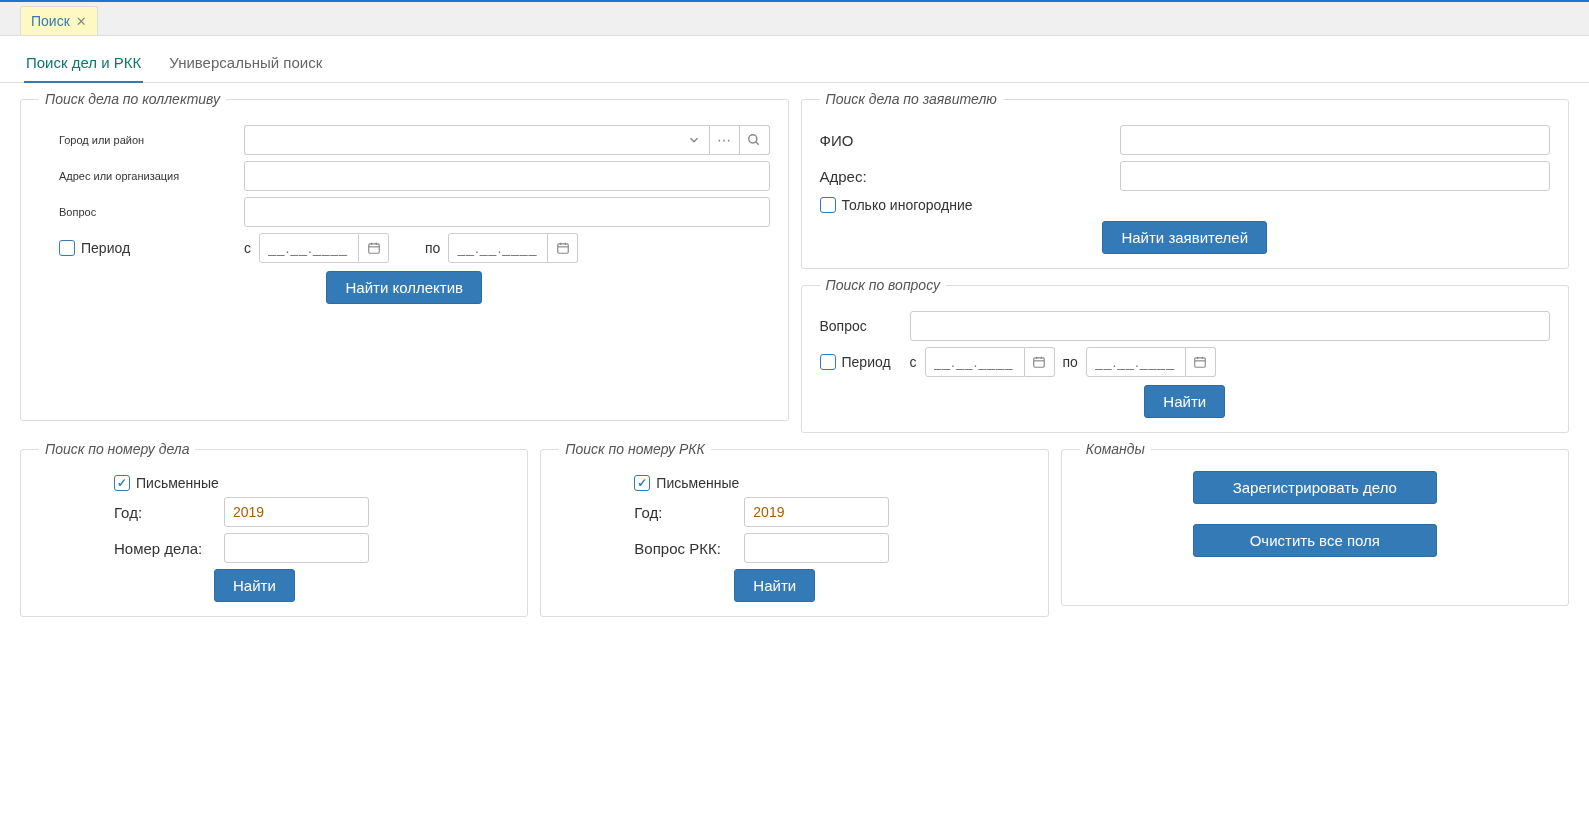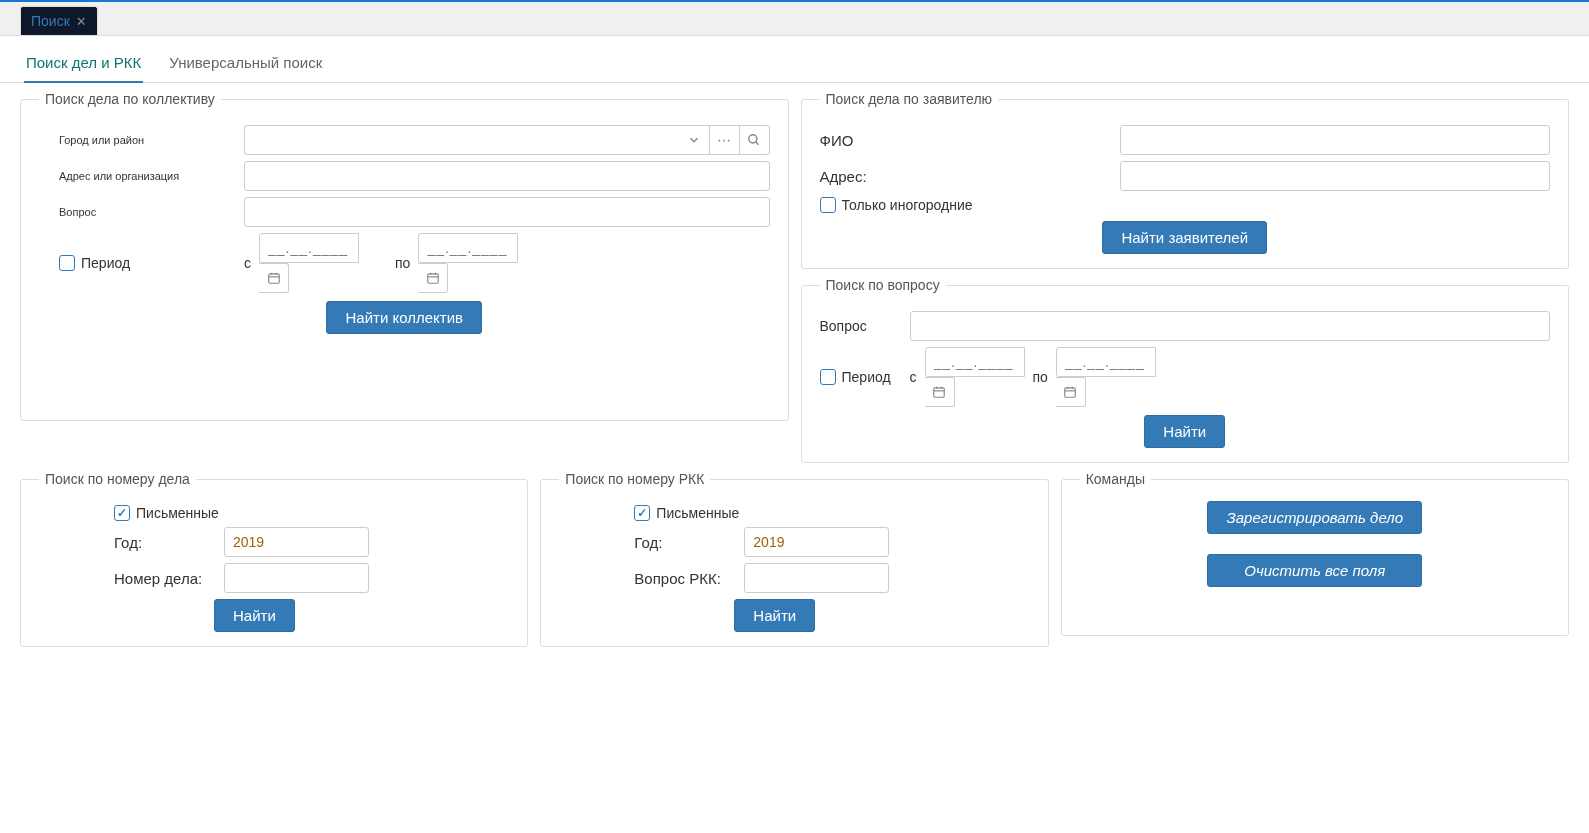--- a/index.html
+++ b/index.html
@@ -10,21 +10,21 @@
       background: #fff;
       border-top: 2px solid #1976d2;
     }
     .app-tabs {
       display: flex;
       background: #f0f0f0;
       padding: 4px 0 0 20px;
       border-bottom: 1px solid #ddd;
     }
     .app-tab {
-      background: #0f172a;
+      background: #fef9c3;
       border: 1px solid #ddd;
       border-bottom: none;
       padding: 6px 10px;
       border-radius: 3px 3px 0 0;
       color: #337ab7;
       font-size: 14px;
       display: flex;
       align-items: center;
       gap: 6px;
       cursor: pointer;
@@ -59,20 +59,21 @@
     fieldset {
       border: 1px solid #ddd;
       border-radius: 3px;
       padding: 12px 18px 14px;
       margin-bottom: 8px;
     }
     legend {
       padding: 0 6px;
       color: #555;
       font-size: 14px;
+      font-style: italic;
     }
     .form-row {
       display: flex;
       align-items: center;
       gap: 10px;
       margin: 6px 0;
     }
     .form-label {
       flex: 0 0 175px;
       color: #333;
@@ -123,21 +124,21 @@
     .addon-btn + .addon-btn { }
     .btn {
       background: #337ab7;
       color: #fff;
       border: 1px solid #2e6da4;
       border-radius: 3px;
       padding: 7px 18px;
       font-size: 15px;
       cursor: pointer;
     }
-    .btn-wide { width: 215px; font-style: italic; }
+    .btn-wide { width: 244px; }
     .center-row { display: flex; justify-content: center; margin-top: 8px; }
     .checkbox-wrap {
       display: flex;
       align-items: flex-start;
       gap: 6px;
     }
     .chk {
       width: 16px;
       height: 16px;
       border: 1.5px solid #337ab7;
@@ -150,21 +151,20 @@
     }
     .chk.checked::after {
       content: "✓";
       color: #337ab7;
       font-size: 12px;
       font-weight: bold;
       line-height: 1;
     }
     .date-input {
       display: flex;
-      flex-direction: column;
     }
     .date-input input.text {
       width: 100px;
       border-radius: 3px 0 0 3px;
       color:#999;
       letter-spacing:1px;
     }
     .date-input .addon-btn { border-radius: 0 3px 3px 0; }
     .period-row {
       display: flex;

